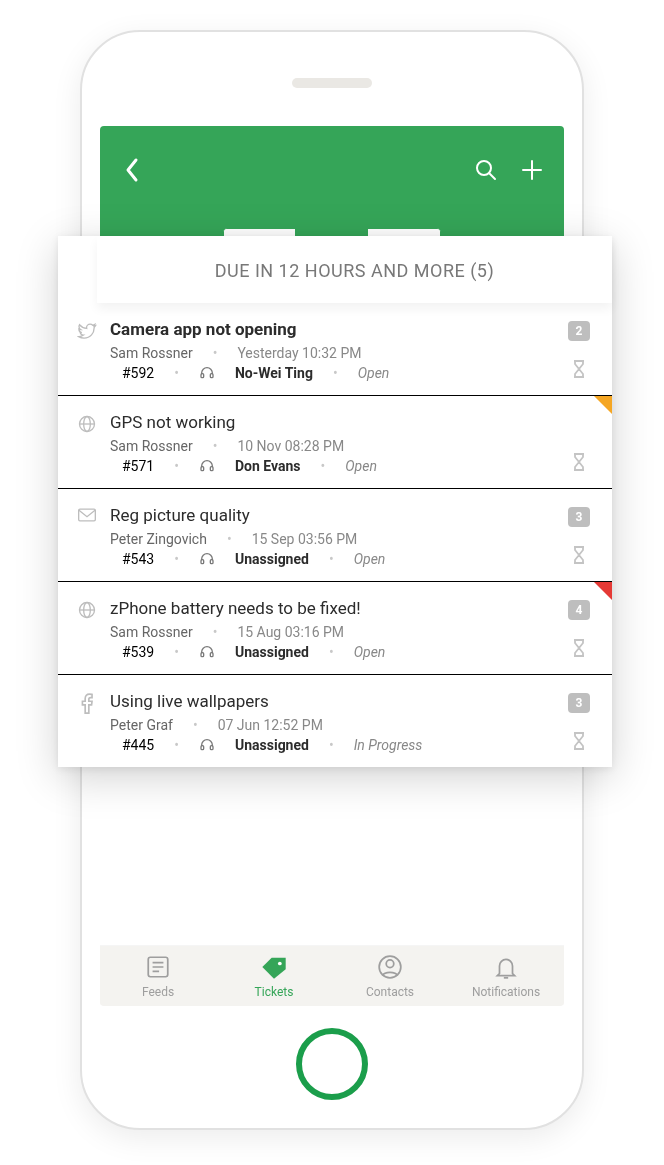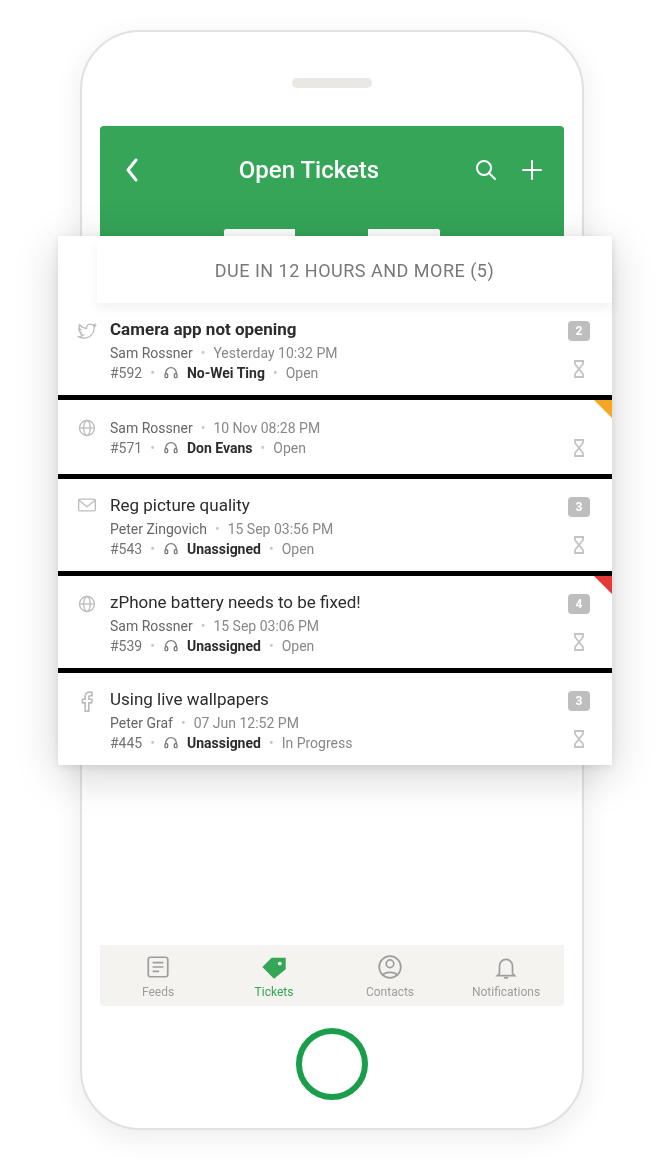--- a/index.html
+++ b/index.html
@@ -126,49 +126,49 @@
     box-shadow: 0 6px 10px rgba(0,0,0,0.05);
     position:relative;
     z-index:2;
     background:#fff;
     margin-left:39px;
   }
   .list { background:#fff; }
   .row {
     display:flex;
     padding: 16px 18px 14px 18px;
-    border-bottom: 5px solid #000000;
+    border-bottom: 1px solid #000000;
     position:relative;
     gap: 12px;
   }
   .row:last-child { border-bottom:none; }
   .src-icon {
     width:22px; flex:0 0 22px;
     color:#BDBDBD;
     padding-top:2px;
     display:flex; justify-content:center;
   }
   .row-body { flex:1; min-width:0; }
   .title {
     font-size:17px; color:#2C2C2C;
     margin-bottom:6px;
   }
   .title.bold { font-weight:700; }
   .line2, .line3 {
     font-size:14px;
     display:flex; align-items:center; flex-wrap:wrap;
-    gap:8px;
+    gap:20px;
     color:#888;
     margin-top:4px;
   }
   .line2 .req { color:#666; }
   .dot { color:#C8C8C8; }
-  .tid { color:#737373; }
+  .tid { color:#000000;margin-left:12px; }
   .ag { color:#2C2C2C; font-weight:700; }
-  .status { color:#888; }
+  .status { color:#888;font-style:italic; }
   .right-col {
     width: 30px;
     flex: 0 0 30px;
     display:flex;
     flex-direction:column;
     align-items:center;
     justify-content:space-between;
     padding: 2px 0;
   }
   .badge {
@@ -196,21 +196,20 @@
 <div class="phone">
   <div class="speaker"></div>
 
   <div class="screen">
     <div class="header">
       <div class="icon">
         <svg width="18" height="28" viewBox="0 0 18 28" fill="none" stroke="white" stroke-width="3" stroke-linecap="round" stroke-linejoin="round">
             <polyline points="13,4 5,14 13,24"></polyline>
           </svg>
       </div>
-      <div class="header-title">Open Tickets</div>
       <div class="header-right">
         <div class="icon">
           <svg width="24" height="24" viewBox="0 0 24 24" fill="none" stroke="white" stroke-width="2" stroke-linecap="round">
               <circle cx="10" cy="10" r="7"></circle>
               <line x1="21" y1="21" x2="15" y2="15"></line>
             </svg>
         </div>
         <div class="icon">
           <svg width="24" height="24" viewBox="0 0 24 24" fill="none" stroke="white" stroke-width="2" stroke-linecap="round">
               <line x1="12" y1="3" x2="12" y2="21"></line>
@@ -337,20 +336,21 @@
       <div class="row">
         <div class="corner orange"></div>
         <div class="src-icon">
           <svg width="20" height="20" viewBox="0 0 24 24" fill="none" stroke="#BDBDBD" stroke-width="1.6">
             <circle cx="12" cy="12" r="9"></circle>
             <ellipse cx="12" cy="12" rx="4" ry="9"></ellipse>
             <line x1="3" y1="12" x2="21" y2="12"></line>
           </svg>
         </div>
         <div class="row-body">
+          <div class="title">GPS not working</div>
           <div class="line2">
             <span class="req">Sam Rossner</span>
             <span class="dot">•</span>
             <span>10 Nov 08:28 PM</span>
           </div>
           <div class="line3">
             <span class="tid">#571</span>
             <span class="dot">•</span>
             <span>
               <svg width="16" height="16" viewBox="0 0 24 24" fill="none" stroke="#7A7A7A" stroke-width="2">
@@ -418,21 +418,21 @@
             <circle cx="12" cy="12" r="9"></circle>
             <ellipse cx="12" cy="12" rx="4" ry="9"></ellipse>
             <line x1="3" y1="12" x2="21" y2="12"></line>
           </svg>
         </div>
         <div class="row-body">
           <div class="title">zPhone battery needs to be fixed!</div>
           <div class="line2">
             <span class="req">Sam Rossner</span>
             <span class="dot">•</span>
-            <span>15 Sep 03:06 PM</span>
+            <span>15 Aug 03:16 PM</span>
           </div>
           <div class="line3">
             <span class="tid">#539</span>
             <span class="dot">•</span>
             <span>
               <svg width="16" height="16" viewBox="0 0 24 24" fill="none" stroke="#7A7A7A" stroke-width="2">
                 <path d="M4 14 v-2 a8 8 0 0 1 16 0 v2"></path>
                 <rect x="3" y="13" width="4" height="6" rx="1.5"></rect>
                 <rect x="17" y="13" width="4" height="6" rx="1.5"></rect>
               </svg>

